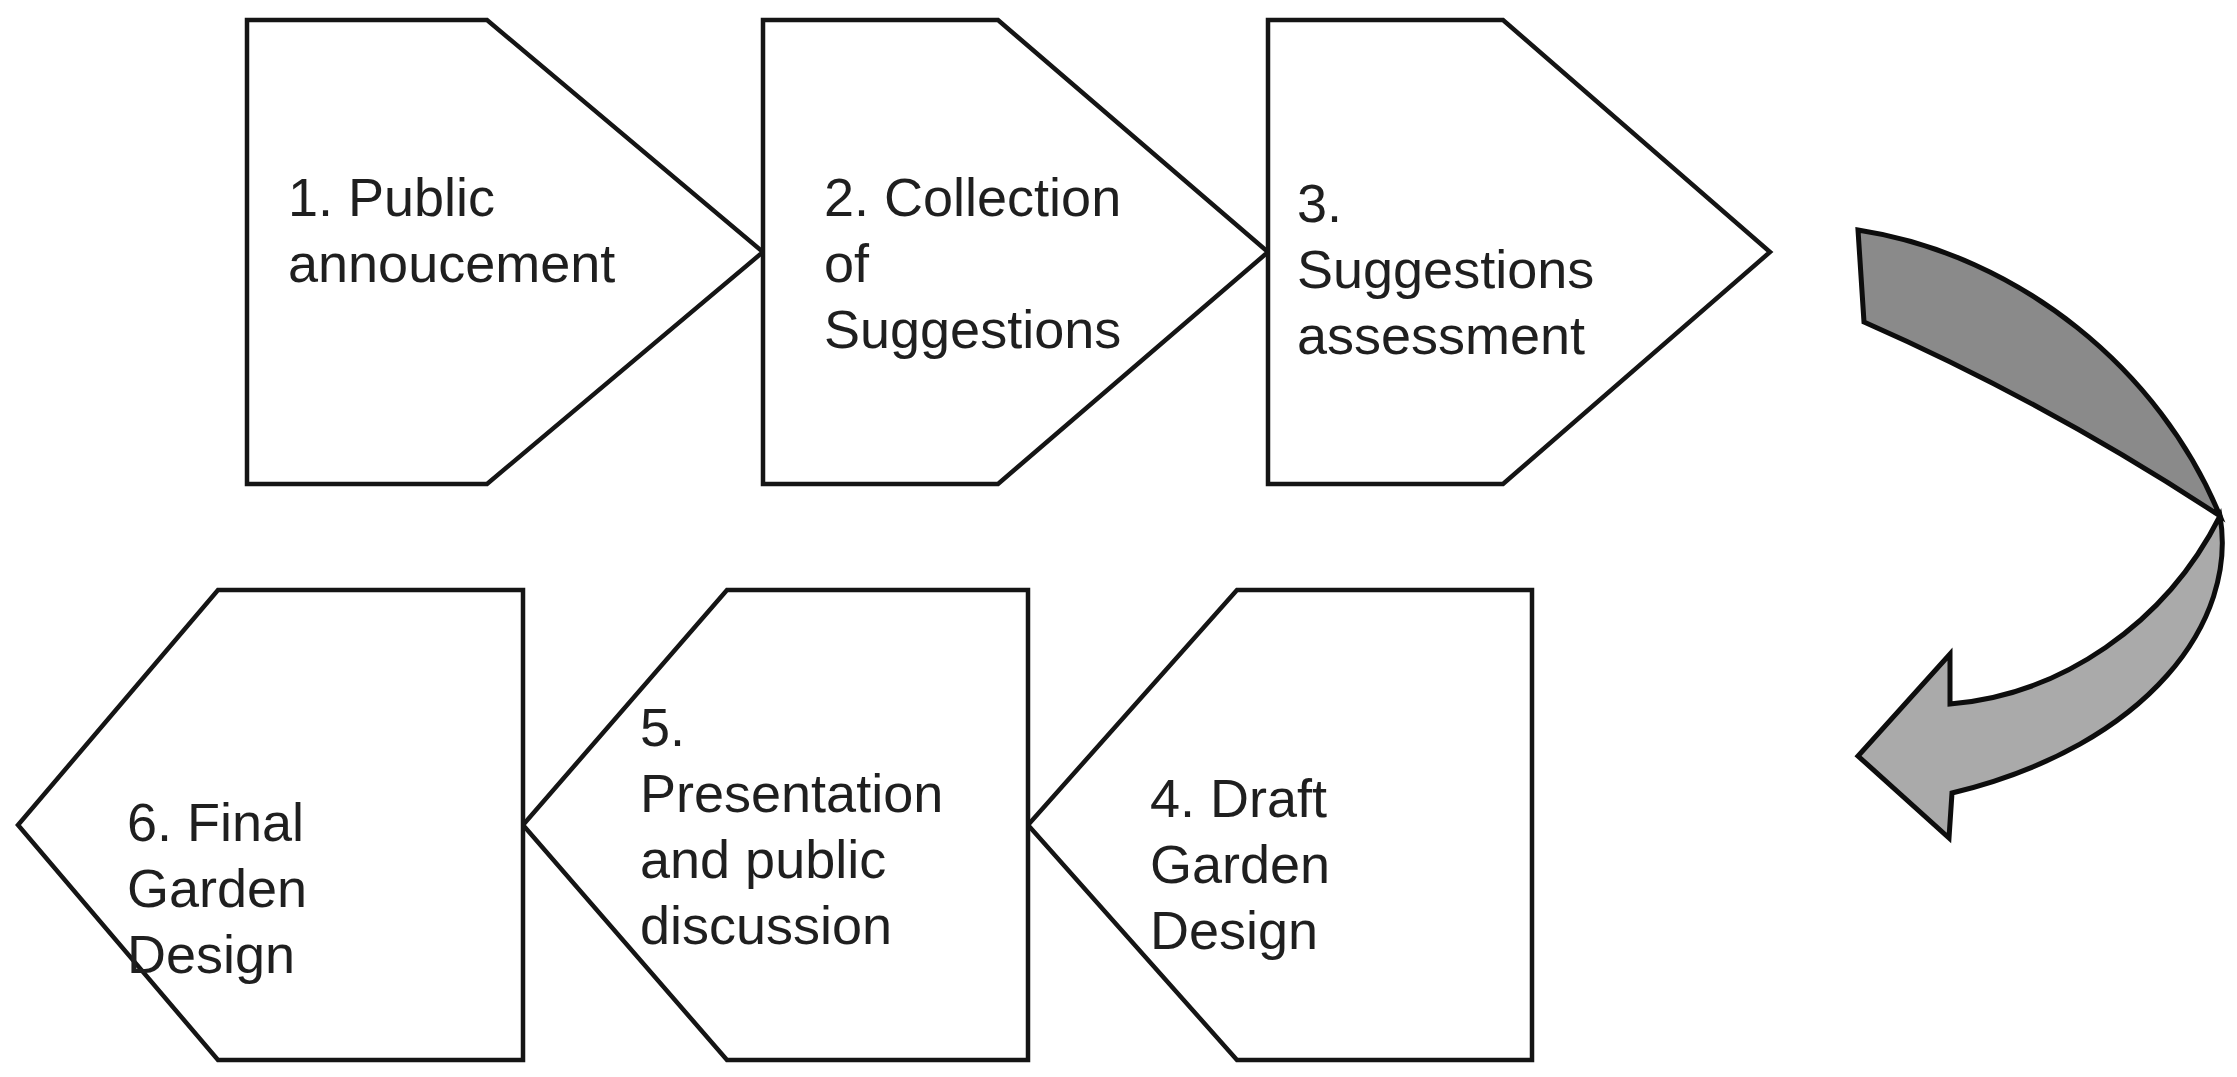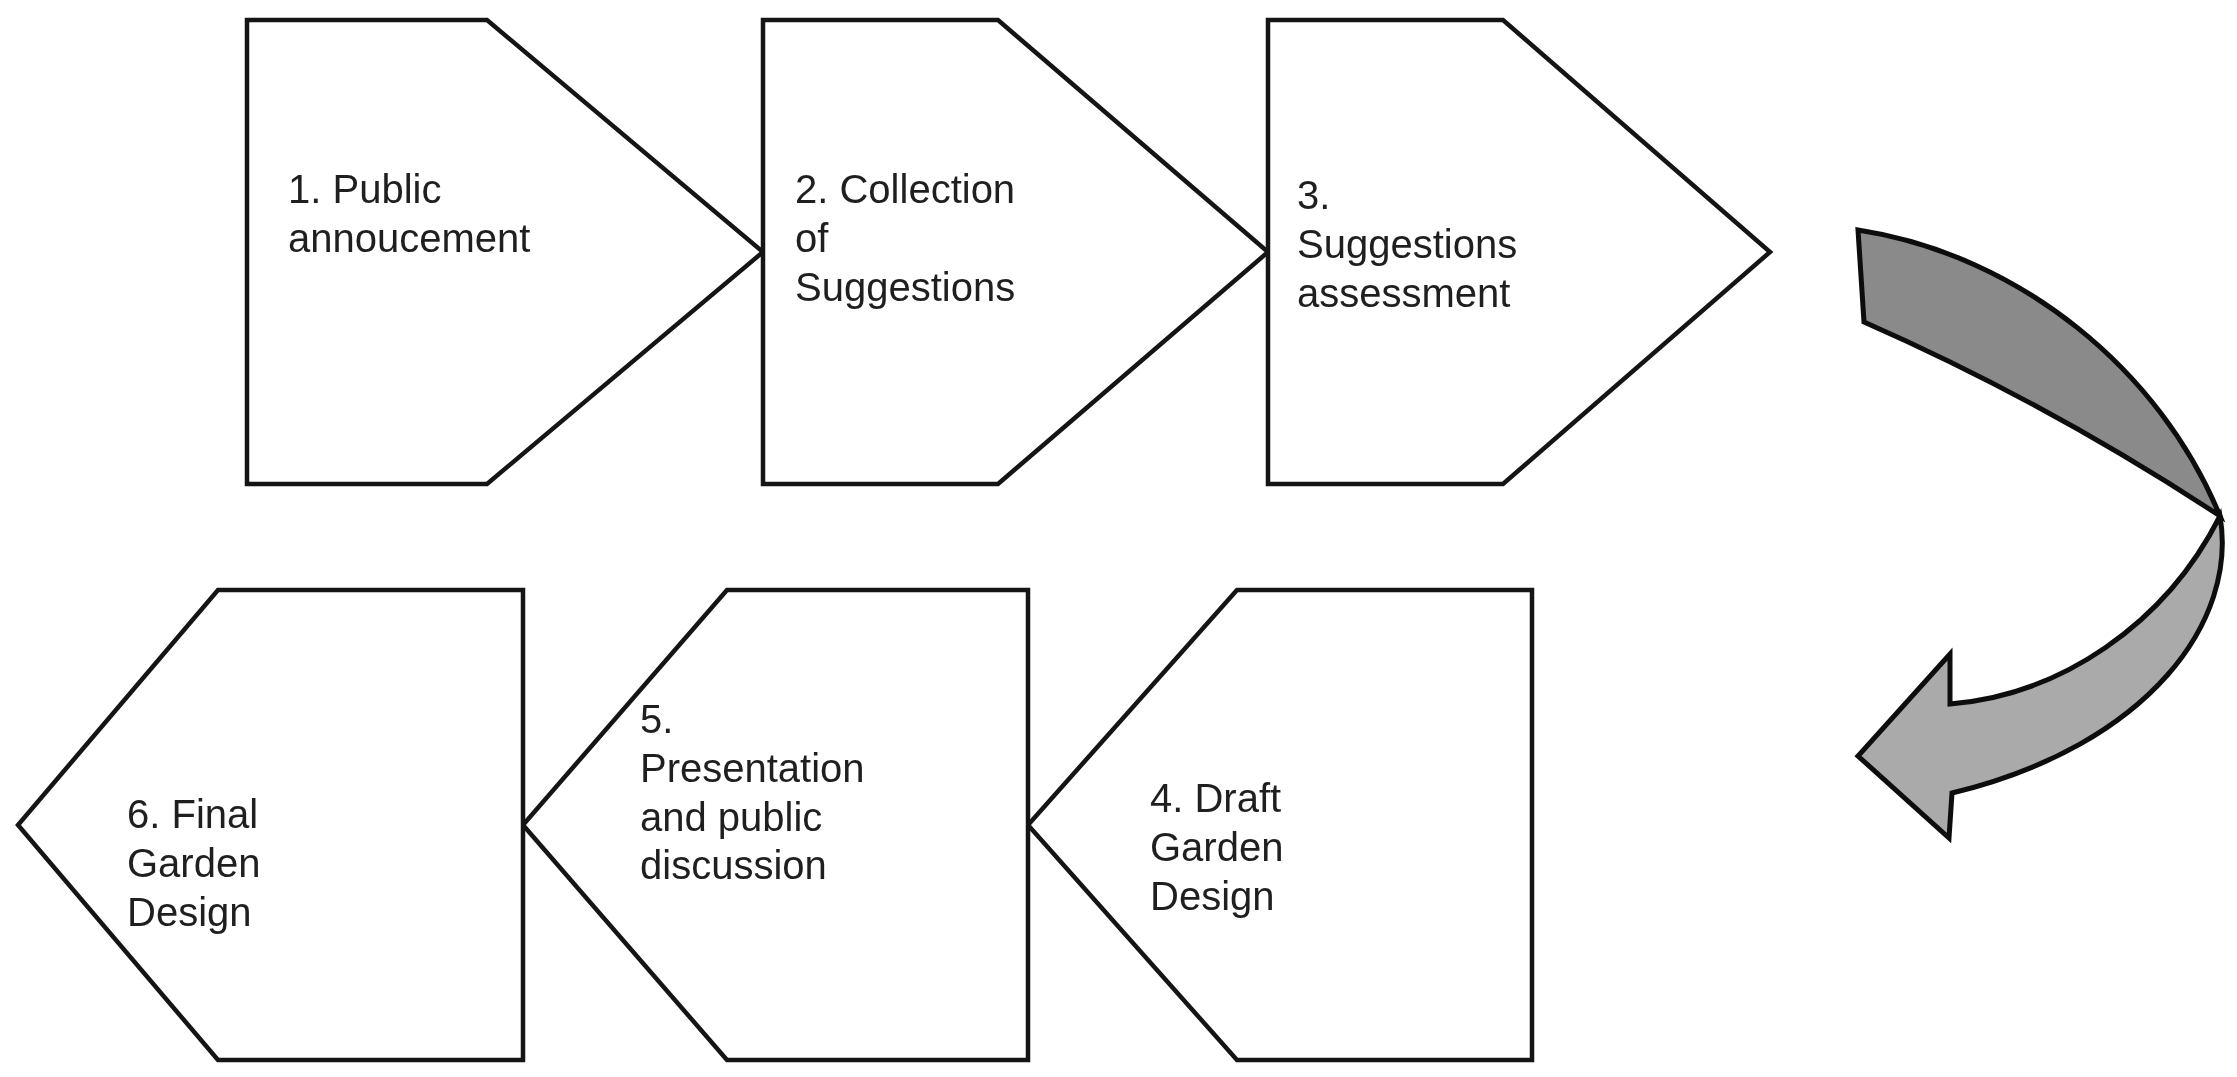--- a/index.html
+++ b/index.html
@@ -28,32 +28,32 @@
     stroke-linejoin: miter;
   }
   .arrow-band {
     stroke: #0d0d0d;
     stroke-width: 5;
     stroke-linejoin: miter;
   }
   .step-label {
     position: absolute;
     width: 430px;
-    font-size: 40px;
+    font-size: 54px;
     line-height: 1.22;
     font-weight: 400;
     color: #1f1f1f;
     white-space: pre-line;
     text-align: left;
   }
   
   .pos-step1 { left: 288px;  top: 165px; }
-  .pos-step2 { left: 795px;  top: 165px; }
+  .pos-step2 { left: 824px;  top: 165px; }
   .pos-step3 { left: 1297px; top: 171px; }
-  .pos-step4 { left: 1150px; top: 766px; margin-top: 8px; }
+  .pos-step4 { left: 1150px; top: 766px; }
   .pos-step5 { left: 640px;  top: 695px; }
   .pos-step6 { left: 127px;  top: 773px; margin-top: 17px; }
 </style>
 </head>
 <body>
 
 <div id="canvas">
 
   <svg id="shape-layer" viewBox="0 0 2237 1077" xmlns="http://www.w3.org/2000/svg">
 

